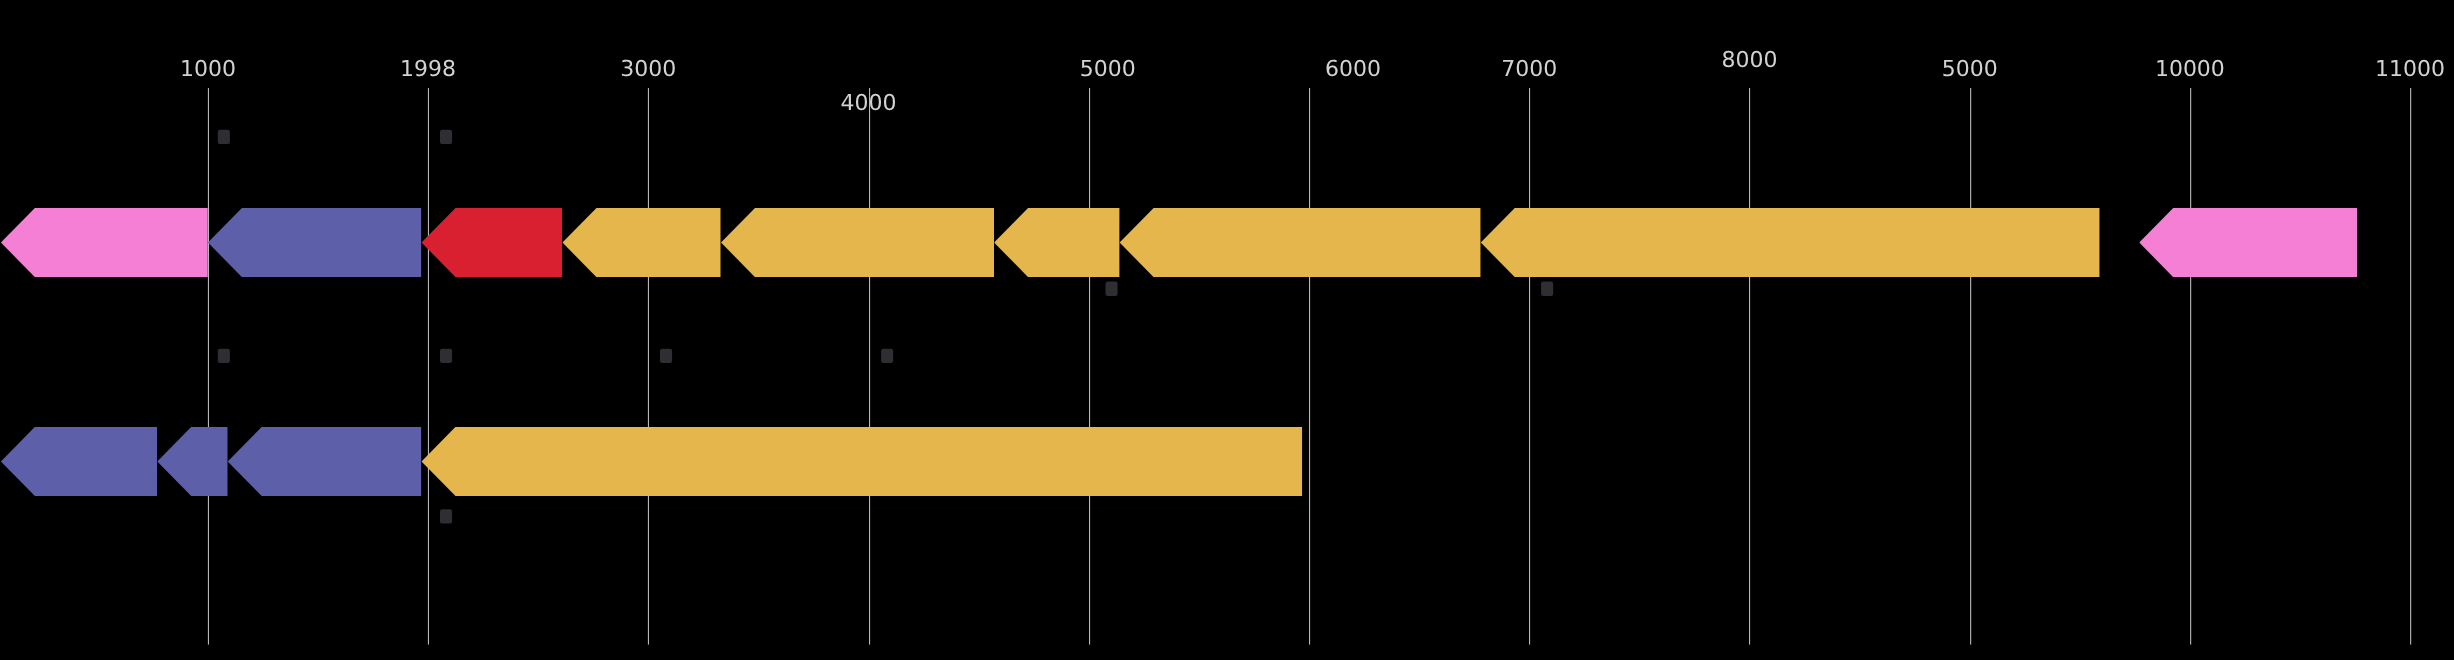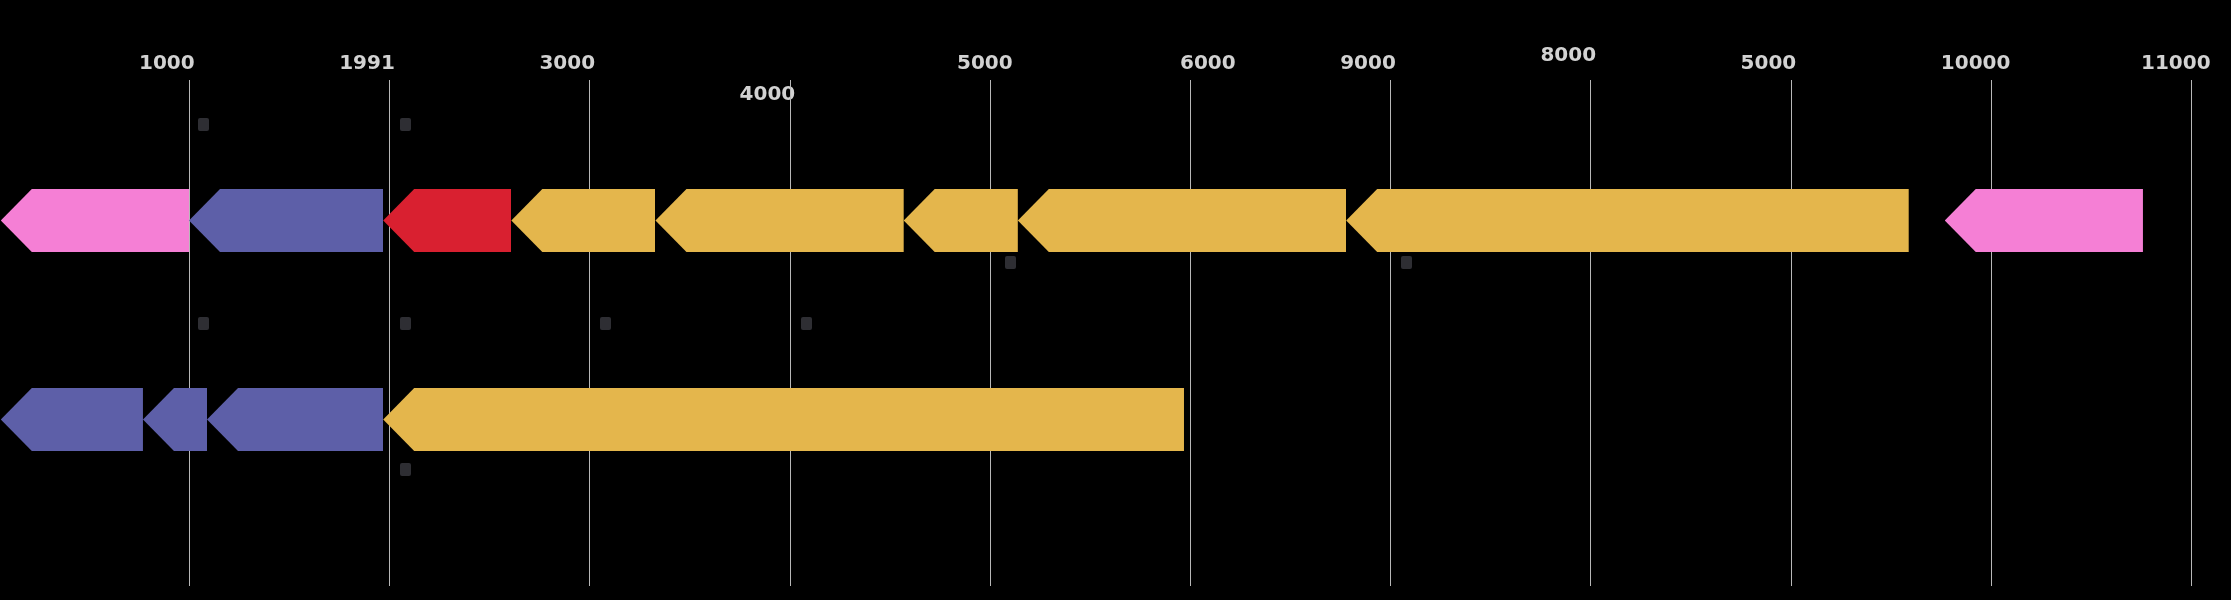--- a/index.html
+++ b/index.html
@@ -13,25 +13,25 @@
   }
   #figure {
     position: relative;
     width: 2231px;
     height: 600px;
     background: #000000;
   }
   .tick-label {
     position: absolute;
     width: 100px;
+    text-align: center;
     font-size: 20px;
     line-height: 24px;
     color: #d2d2d2;
     user-select: none;
-    font-weight: bold;
   }
   .gridline {
     position: absolute;
     width: 1px;
     background: #b8b8b8;
   }
   .gene-arrow {
     position: absolute;
     height: 63px;
   }
@@ -42,26 +42,26 @@
     background: #2e2e33;
     border-radius: 2px;
   }
 </style>
 </head>
 <body>
 
 <div id="figure">
   <div id="tick-labels">
       <div class="tick-label" style="left: 139px; top: 50px;">1000</div>
-      <div class="tick-label" style="left: 339.2px; top: 50px;">1991</div>
+      <div class="tick-label" style="left: 339.2px; top: 50px;">1998</div>
       <div class="tick-label" style="left: 539.4px; top: 50px;">3000</div>
       <div class="tick-label" style="left: 739.6px; top: 50px; margin-top: 31px;">4000</div>
       <div class="tick-label" style="left: 957px; top: 50px;">5000</div>
       <div class="tick-label" style="left: 1180px; top: 50px;">6000</div>
-      <div class="tick-label" style="left: 1340.2px; top: 50px;">9000</div>
+      <div class="tick-label" style="left: 1340.2px; top: 50px;">7000</div>
       <div class="tick-label" style="left: 1540.4px; top: 42px;">8000</div>
       <div class="tick-label" style="left: 1740.6px; top: 50px;">5000</div>
       <div class="tick-label" style="left: 1940.8px; top: 50px;">10000</div>
       <div class="tick-label" style="left: 2141px; top: 50px;">11000</div>
     </div>
   <div id="gridlines">
       <div class="gridline" style="left: 189px; top: 80px; height: 506px;"></div>
       <div class="gridline" style="left: 389.2px; top: 80px; height: 506px;"></div>
       <div class="gridline" style="left: 589.4px; top: 80px; height: 506px;"></div>
       <div class="gridline" style="left: 789.6px; top: 80px; height: 506px;"></div>

